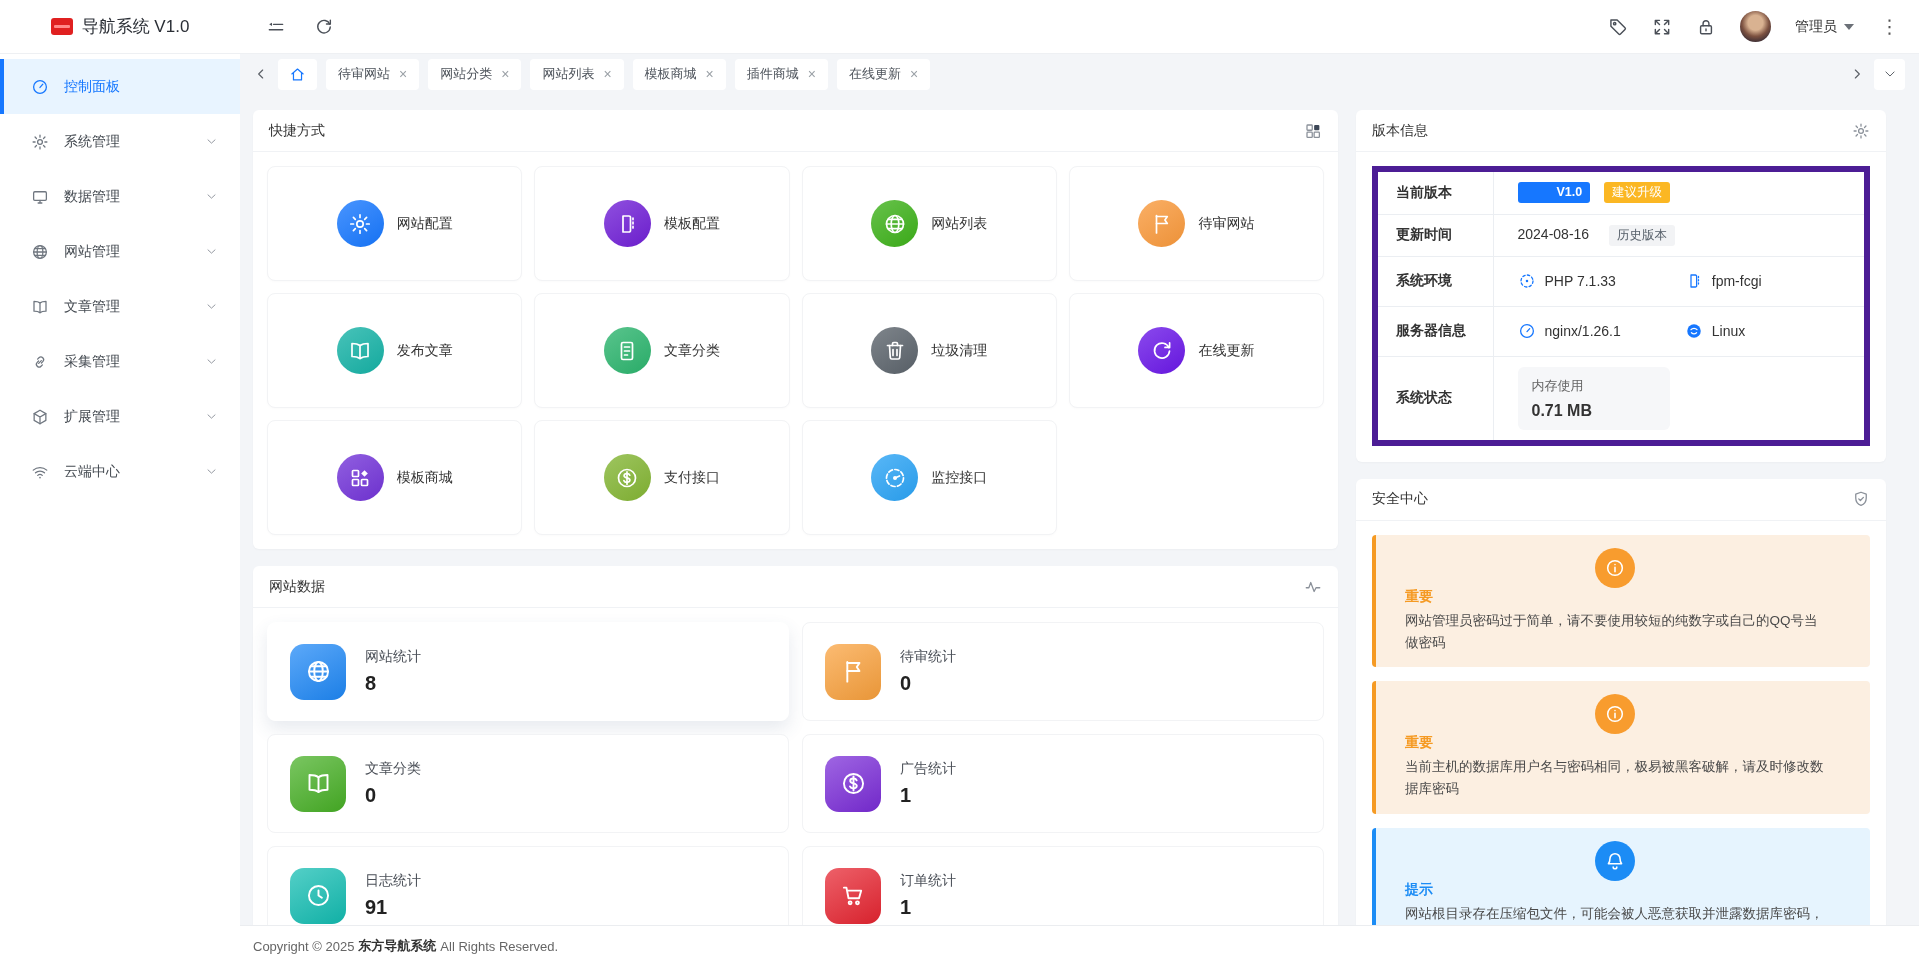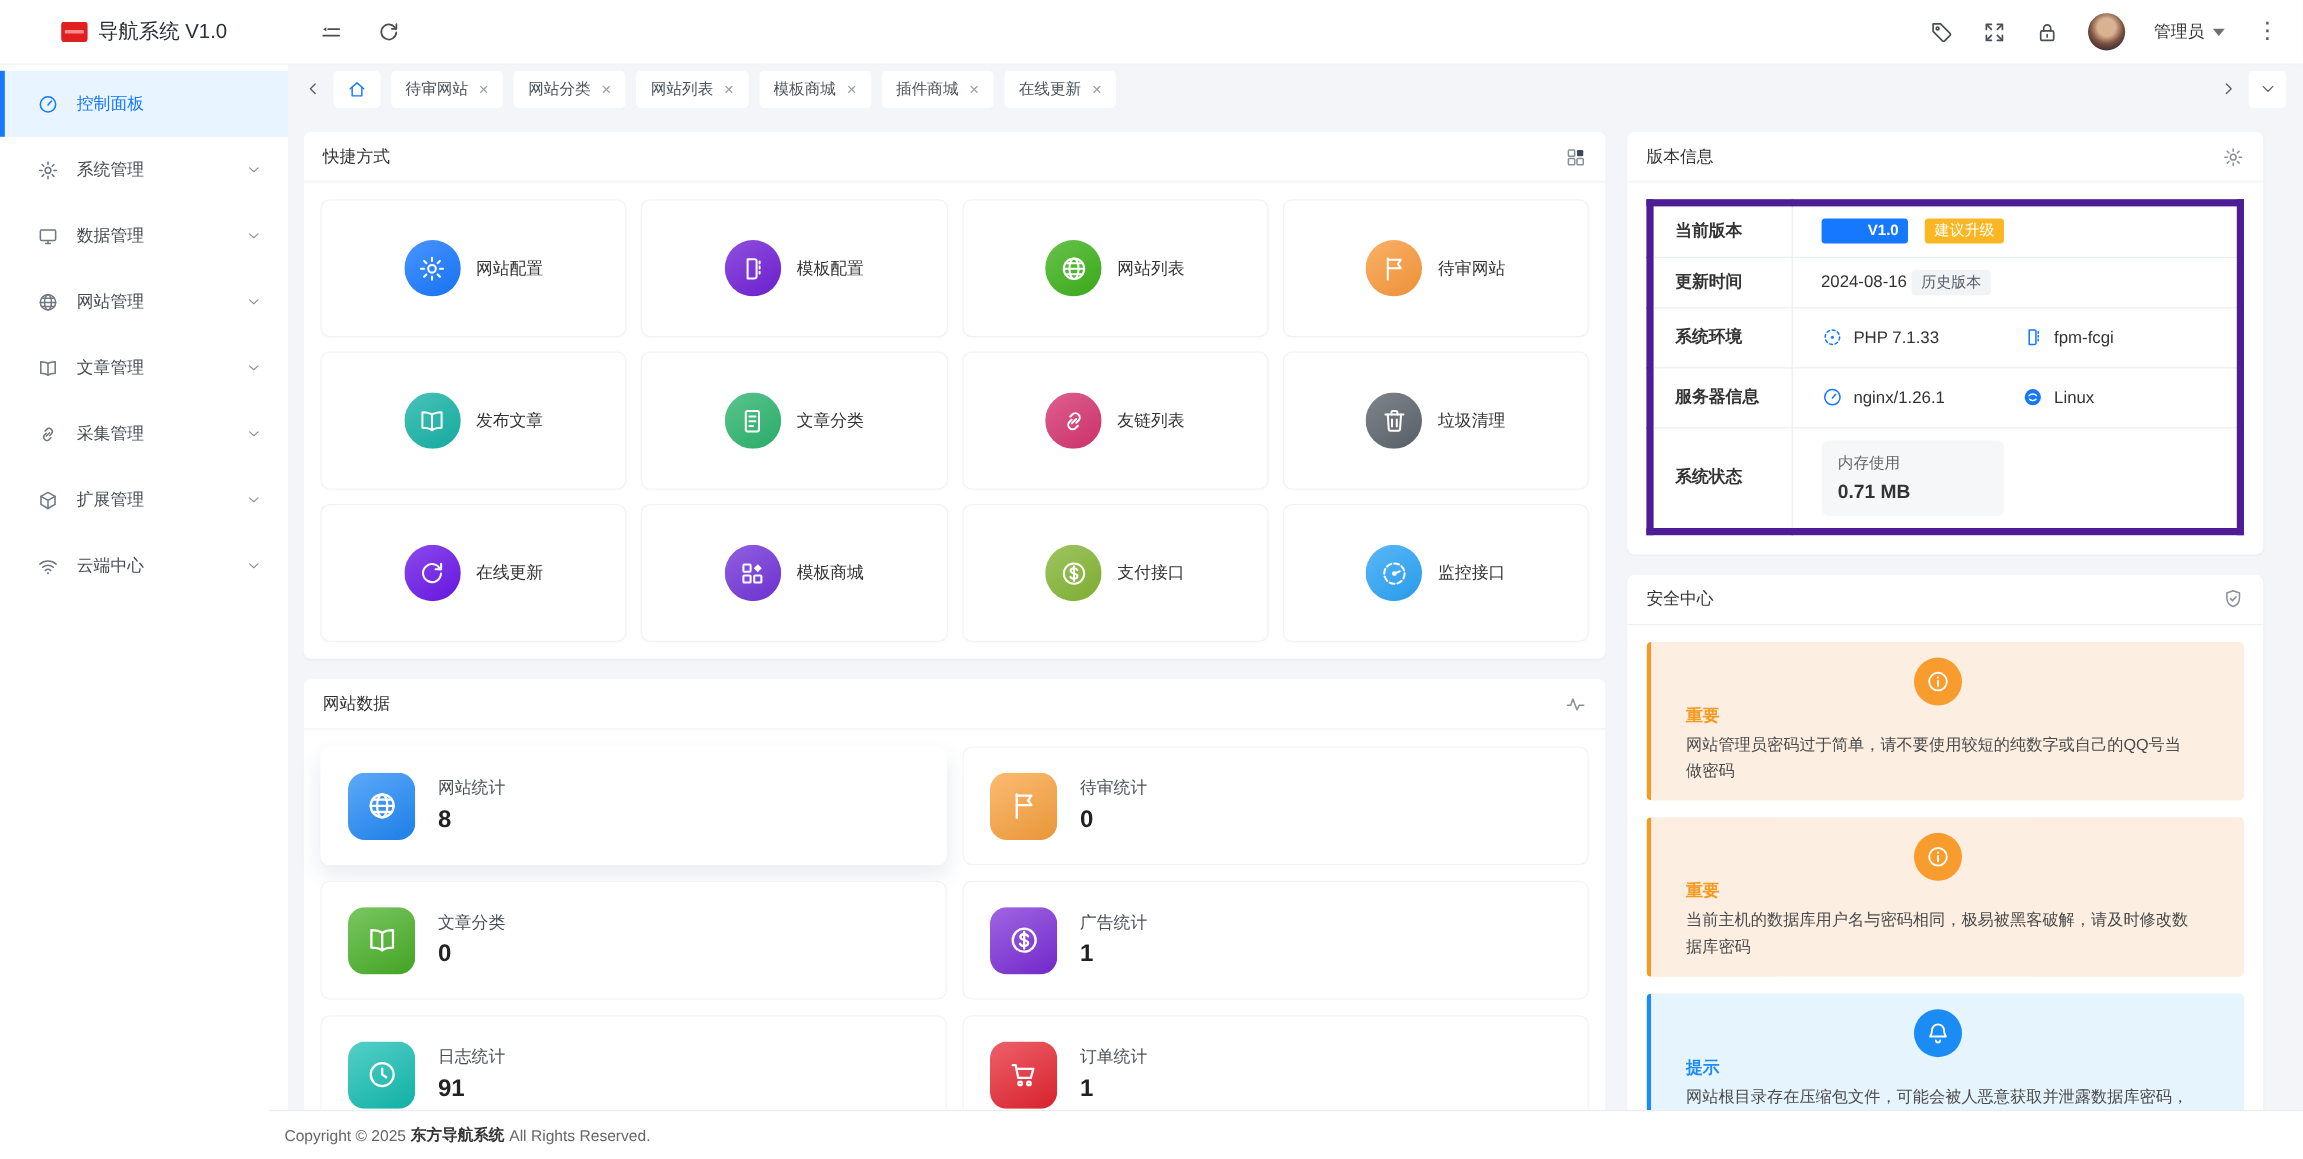--- a/index.html
+++ b/index.html
@@ -68,21 +68,21 @@
 
   
   .v-table { margin:14px 16px 16px; border:6px solid #4c1d95; border-collapse:collapse; width:calc(100% - 32px); font-size:14px; }
   .v-table td { border:1px solid #ebeef2; vertical-align:middle; }
   .v-table td.k { width:118px; padding-left:18px; font-weight:bold; color:#333; }
   .v-table td.v { padding:10px 12px 10px 24px; }
   .r1 { height:45px; } .r2 { height:42px; } .r3 { height:50px; } .r4 { height:50px; } .r5 { height:80px; }
   .badge { display:inline-block; font-size:12.5px; padding:3px 8px; border-radius:3px; line-height:1.2; }
   .badge.blue { background:#1677ff; color:#fff; font-weight:bold;padding-left:39px; }
   .badge.amber { background:#fbb723; color:#fff; }
-  .badge.gray { background:#f2f3f5; color:#57606a; margin-left:0; }
+  .badge.gray { background:#f2f3f5; color:#57606a; margin-left:16px; }
   .env-pair { display:flex; }
   .env-item { width:50%; display:flex; align-items:center; gap:9px; color:#333; }
   .env-item .ic { width:18px; height:18px; color:#1677ff; flex-shrink:0; }
   .memory-box { background:#f6f7f9; border-radius:6px; width:152px; padding:10px 14px; display:flex; flex-direction:column; gap:7px; }
   .memory-box .ml { font-size:13px; color:#666; }
   .memory-box .mv { font-size:16px; font-weight:bold; color:#333; }
 
   
   .alerts { display:flex; flex-direction:column; gap:14px; padding:14px 16px 20px; }
   .alert { display:flex; align-items:center; border-radius:4px; padding:13px 16px 13px 0;flex-direction:column; }
@@ -92,21 +92,21 @@
   .alert.warning .a-ic { background:#f89c2e; }
   .alert.info .a-ic { background:#1c8cf5; }
   .a-ic .ic { width:22px; height:22px; }
   .a-body { display:flex; flex-direction:column; gap:4px; }
   .a-title { font-size:14px; font-weight:bold; }
   .alert.warning .a-title { color:#f59a23; }
   .alert.info .a-title { color:#1c8cf5; }
   .a-text { font-size:13.5px; color:#4a4a4a; line-height:1.65; max-width:420px; }
 
   
-  .footer { position:fixed; left:224px; right:0; bottom:0; height:41px; background:#fff; border-top:1px solid #ebedf0; display:flex; align-items:center; padding-left:13px; font-size:13px; color:#666; z-index:25; gap:4px; }
+  .footer { position:fixed; left:240px; right:0; bottom:0; height:41px; background:#fff; border-top:1px solid #ebedf0; display:flex; align-items:center; padding-left:13px; font-size:13px; color:#666; z-index:25; gap:4px; }
   .footer b { color:#333; }
 </style>
 </head>
 <body>
 
 <div class="topbar">
   <div class="brand">
     <span class="logo"></span>
     <span class="brand-title">导航系统 V1.0</span>
   </div>
@@ -343,30 +343,20 @@
           <span class="sc-label">发布文章</span>
         </div>
         <div class="sc-card">
           <span class="sc-circle" style="background-color: rgb(43, 180, 109);">
               <svg class="ic" viewBox="0 0 24 24">
                 <rect x="6.5" y="3.5" width="11" height="17" rx="1.5"></rect>
                 <path d="M9.5 8h5M9.5 12h5M9.5 16h3"></path>
               </svg>
             </span>
           <span class="sc-label">文章分类</span>
-        </div>
-        <div class="sc-card">
-          <span class="sc-circle" style="background-color: rgb(213, 51, 111);">
-              <svg class="ic" viewBox="0 0 24 24">
-                <path d="M10.2 13.8l3.6-3.6"></path>
-                <path d="M8.8 8.2l1.8-1.8a3.6 3.6 0 0 1 5.1 5.1l-1.8 1.8"></path>
-                <path d="M15.2 15.8l-1.8 1.8a3.6 3.6 0 0 1-5.1-5.1l1.8-1.8"></path>
-              </svg>
-            </span>
-          <span class="sc-label">友链列表</span>
         </div>
         <div class="sc-card">
           <span class="sc-circle" style="background-color: rgb(91, 99, 107);">
               <svg class="ic" viewBox="0 0 24 24">
                 <path d="M4.5 6.5h15"></path>
                 <path d="M9.5 6.5V4.8a1.3 1.3 0 0 1 1.3-1.3h2.4a1.3 1.3 0 0 1 1.3 1.3v1.7"></path>
                 <path d="M6.5 6.5l.8 12.2a1.5 1.5 0 0 0 1.5 1.3h6.4a1.5 1.5 0 0 0 1.5-1.3l.8-12.2"></path>
                 <path d="M10 10.5v6M14 10.5v6"></path>
               </svg>
             </span>

